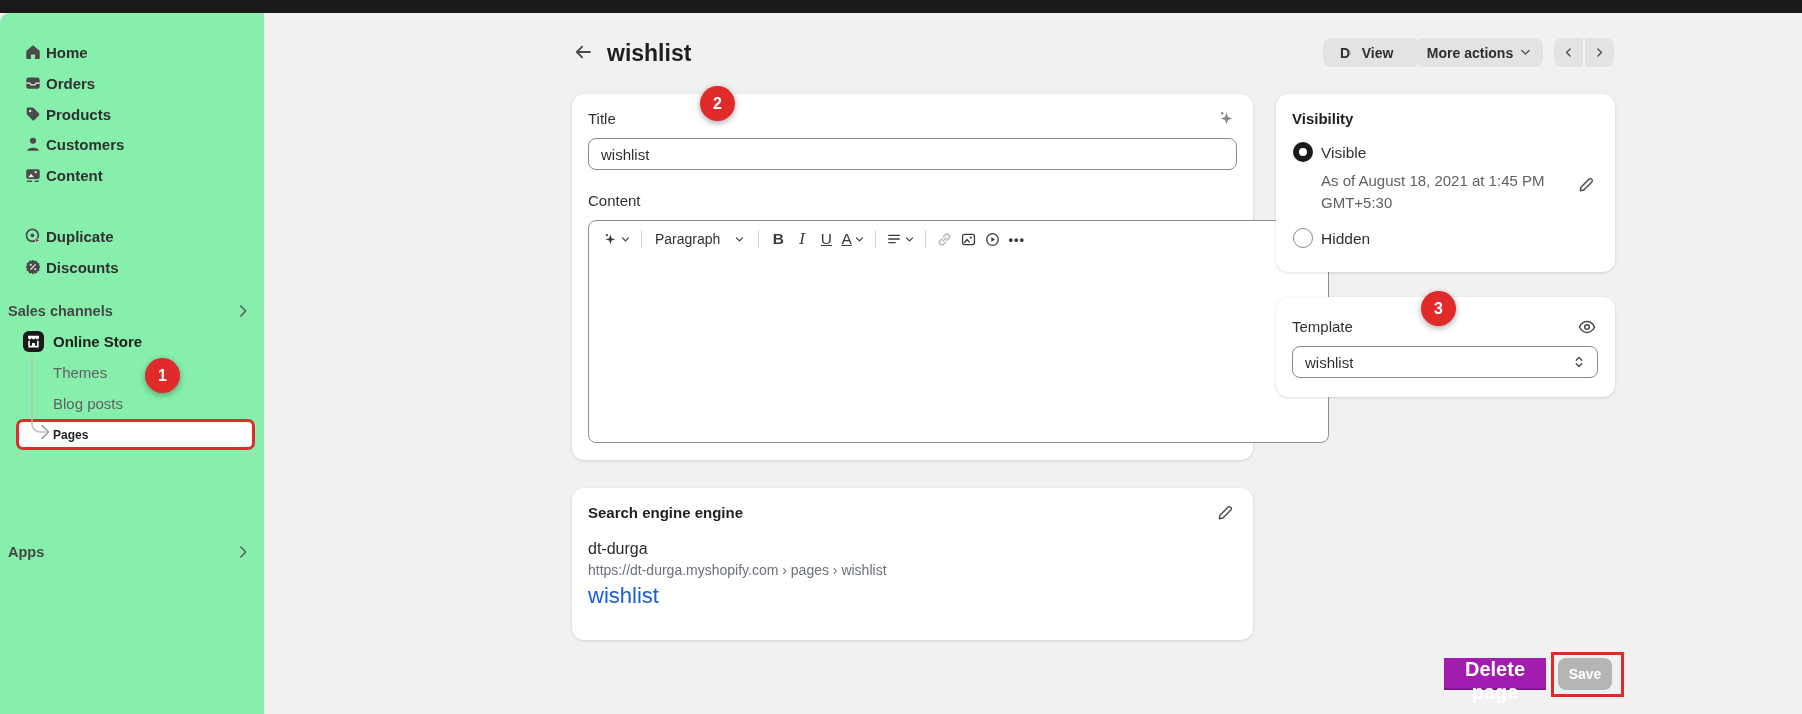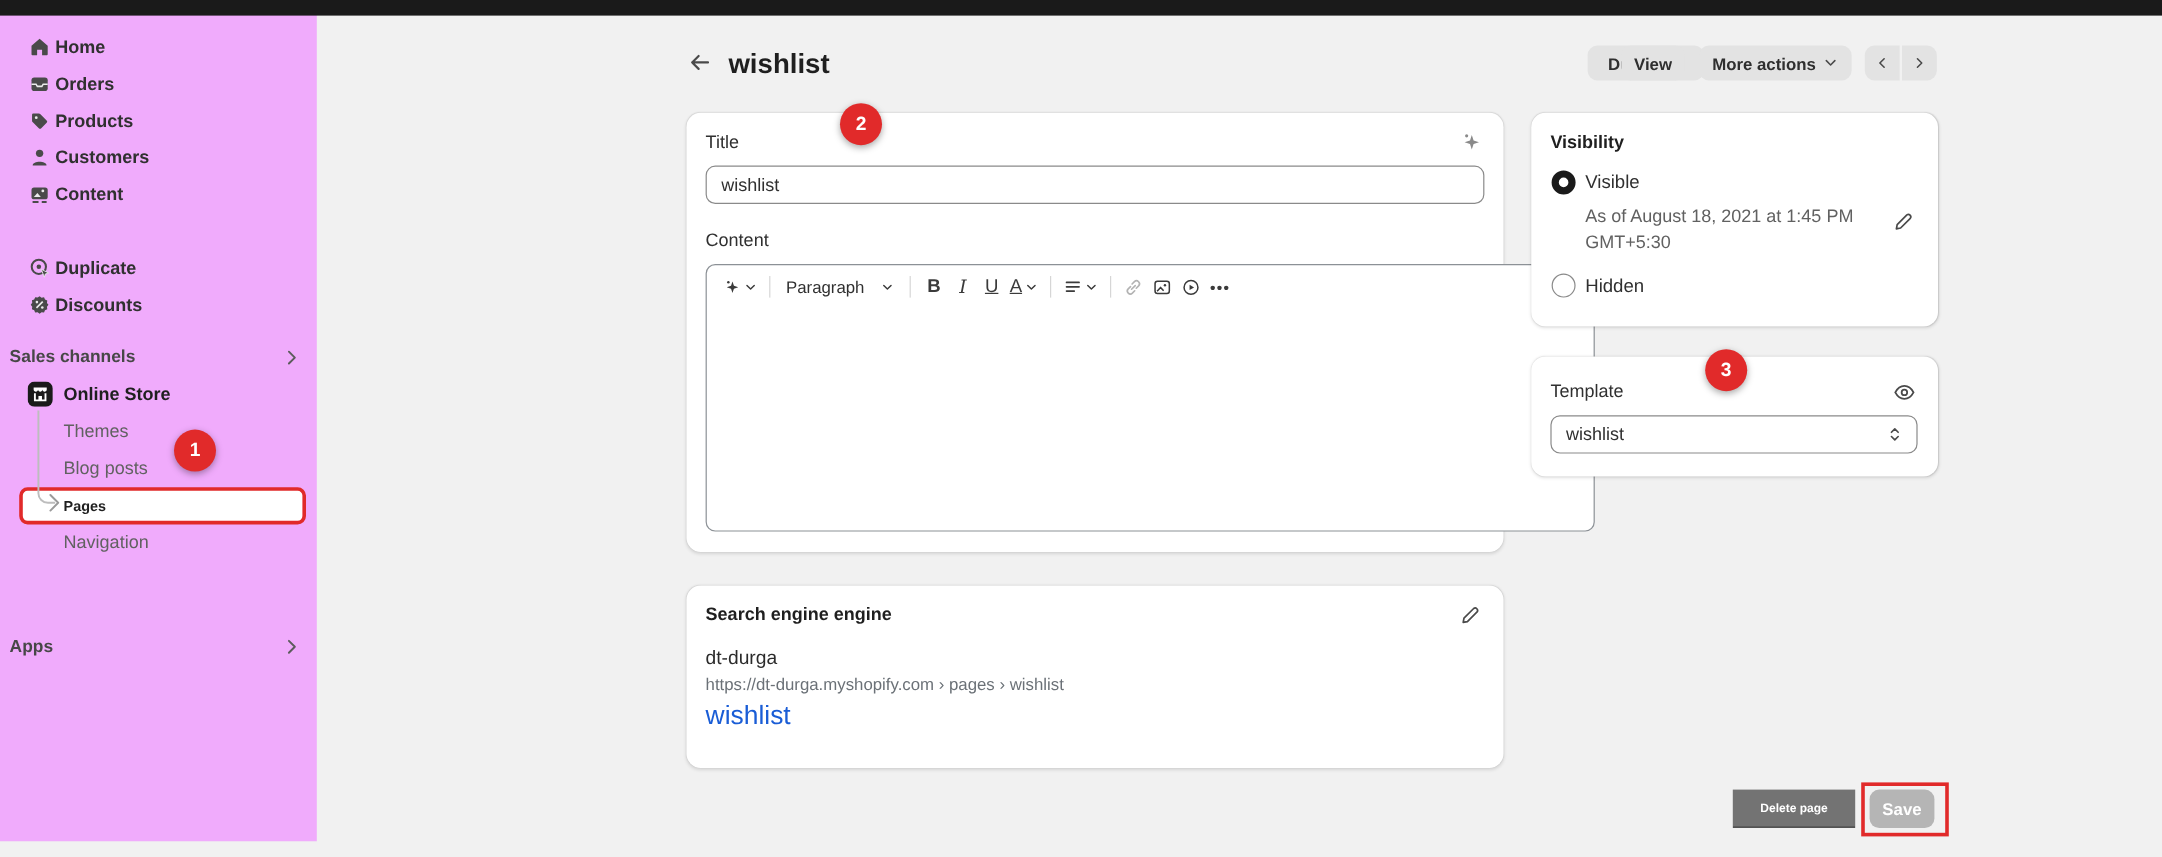--- a/index.html
+++ b/index.html
@@ -4,21 +4,21 @@
 <style>
   * { margin:0; padding:0; box-sizing:border-box; }
   html,body { width:1802px; height:714px; overflow:hidden; }
   body { font-family:"Liberation Sans","DejaVu Sans",sans-serif; background:#f1f1f1; color:#303030; }
   .page { position:relative; width:1802px; height:714px; }
 
   
   .topbar { position:absolute; left:0; top:0; width:1802px; height:13px; background:#1a1a1a; z-index:6; }
 
   
-  .sidebar { position:absolute; left:0; top:0; width:264px; height:701px; background:#f0abfc; border-top-left-radius:10px; z-index:2; }
+  .sidebar { position:absolute; left:0; top:13px; width:264px; height:701px; background:#86efac; border-top-left-radius:10px; z-index:2; }
   .nav-item { position:absolute; left:0; width:264px; height:28px; display:flex; align-items:center; cursor:pointer; }
   .nav-item .nav-icon { position:absolute; left:23px; width:20px; height:20px; display:flex; align-items:center; justify-content:center; }
   .nav-item .nav-label { position:absolute; left:46px; font-size:15px; font-weight:600; color:#303030; }
   .section-head { position:absolute; left:0; width:264px; height:28px; display:flex; align-items:center; cursor:pointer; }
   .section-head .sec-label { position:absolute; left:8px; font-size:14.5px; font-weight:600; color:#474747; }
   .section-head .sec-chev { position:absolute; left:234px; width:18px; height:18px; }
   .store-row { position:absolute; left:0; width:264px; height:28px; display:flex; align-items:center; cursor:pointer; }
   .store-row .store-icon { position:absolute; left:23px; width:21px; height:21px; }
   .store-row .store-label { position:absolute; left:53px; font-size:15px; font-weight:650; color:#1f1f1f; }
   .sub-item { position:absolute; left:0; width:264px; height:28px; display:flex; align-items:center; cursor:pointer; }
@@ -71,21 +71,21 @@
   .radio { position:absolute; left:17px; width:20px; height:20px; border-radius:50%; background:#fff; }
   .radio-on { border:6px solid #1a1a1a; }
   .radio-off { border:1.5px solid #8a8a8a; }
   .radio-label { position:absolute; left:45px; font-size:15.5px; color:#303030; }
   .vis-note { position:absolute; left:45px; font-size:15px; color:#616161; line-height:22px; }
 
   .tpl-select { position:absolute; left:16px; top:49px; width:306px; height:32px; border:1px solid #8a8a8a; border-radius:8px; background:#fff; display:flex; align-items:center; cursor:pointer; }
   .tpl-select .tpl-value { margin-left:12px; font-size:15px; color:#303030; }
   .tpl-select .updown { position:absolute; right:10px; width:16px; height:16px; }
 
-  .btn-delete { position:absolute; left:1444px; top:658px; width:102px; height:32px; background:#737373; border:none; border-radius:0; color:#fff; font-family:inherit; font-size:10px; font-weight:700; cursor:pointer; box-shadow:inset 0 -1.5px 0 rgba(0,0,0,0.28); z-index:3; }
+  .btn-delete { position:absolute; left:1444px; top:658px; width:102px; height:32px; background:#a21caf; border:none; border-radius:0; color:#fff; font-family:inherit; font-size:20px; font-weight:700; cursor:pointer; box-shadow:inset 0 -1.5px 0 rgba(0,0,0,0.28); z-index:3; }
   .btn-save { position:absolute; left:1558px; top:658px; width:54px; height:32px; background:#b5b5b5; border:none; border-radius:8px; color:#fff; font-family:inherit; font-size:14px; font-weight:700; cursor:default; z-index:3; }
 
   
   .anno-circle { position:absolute; width:35px; height:35px; border-radius:50%; background:#e12a2a; color:#fff; font-size:16px; font-weight:700; display:flex; align-items:center; justify-content:center; box-shadow:0 2px 6px rgba(0,0,0,0.35); z-index:10; }
   .anno-1 { left:145px; top:358px; }
   .anno-2 { left:700px; top:86px; }
   .anno-3 { left:1421px; top:291px; }
   .anno-save-rect { position:absolute; left:1551px; top:652px; width:73px; height:45px; border:3px solid #e12a2a; z-index:9; pointer-events:none; }
 
   svg { display:block; }
@@ -207,23 +207,20 @@
       <svg width="26" height="88" viewBox="0 0 26 88">
           <path d="M4 1 V70 a8 8 0 0 0 8 8 h6" fill="none" stroke="#bdbdbd" stroke-width="1.6"></path>
           <path d="M14 71.5 L20.5 78 L14 84.5" fill="none" stroke="#9a9a9a" stroke-width="1.6" stroke-linecap="round" stroke-linejoin="round"></path>
         </svg>
     </span>
 
     <div class="pages-box">
       <span class="pages-label">Pages</span>
     </div>
 
-    <div class="sub-item" style="top:438px">
-      <span class="sub-label">Navigation</span>
-    </div>
 
 
     <div class="section-head" style="top:525px">
       <span class="sec-label">Apps</span>
       <span class="sec-chev">
         <svg width="18" height="18" viewBox="0 0 20 20">
             <path d="M7.5 4.5 L13 10 l-5.5 5.5" stroke="#5c5c5c" stroke-width="1.8" fill="none" stroke-linecap="round" stroke-linejoin="round"></path>
           </svg>
       </span>
     </div>

